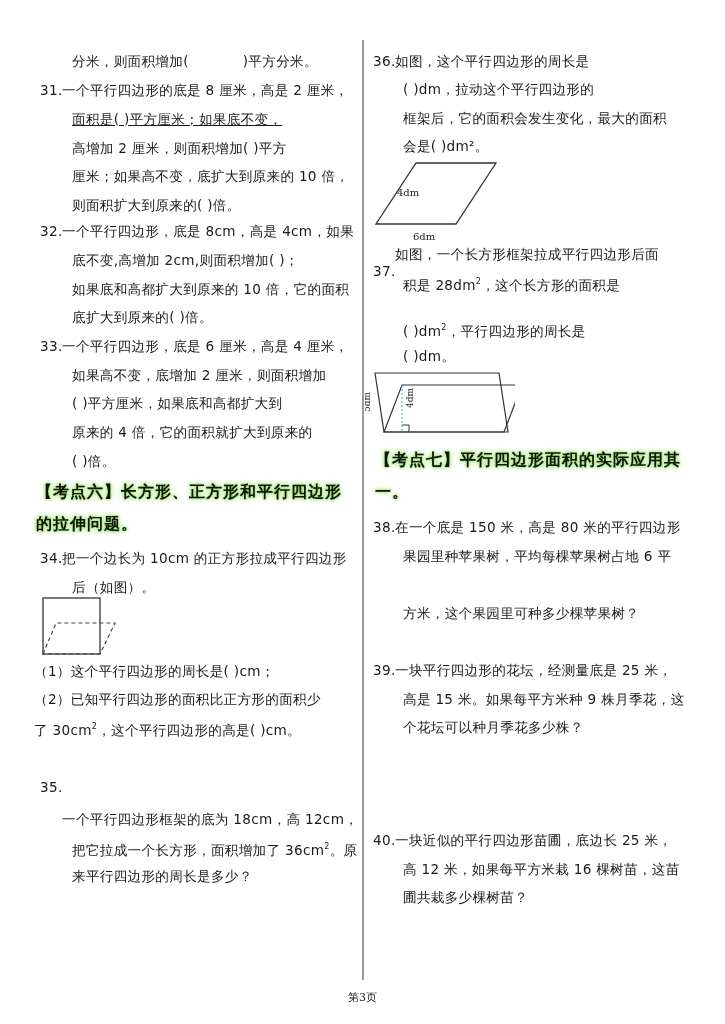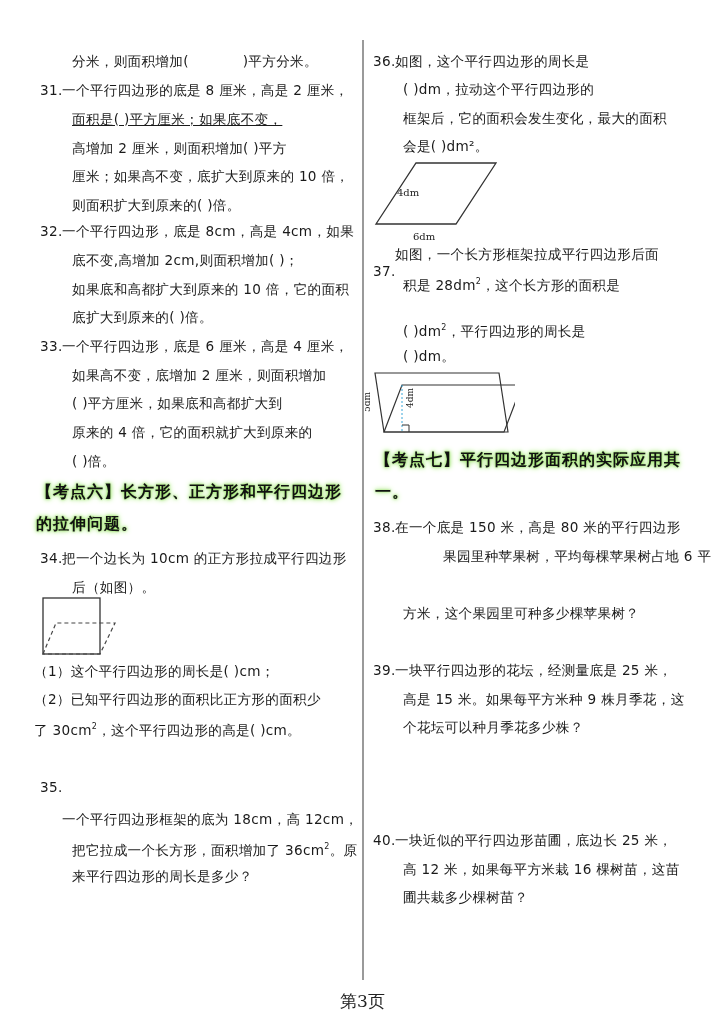--- a/index.html
+++ b/index.html
@@ -12,21 +12,21 @@
   .line { position: absolute; font-size: 13.6px; line-height: 18px; white-space: nowrap; letter-spacing: 0.3px; }
   .ind { left: 32px; }
   .noind { left: 0px; }
   .heading { position: absolute; left: 0; font-size: 16px; font-weight: bold; white-space: nowrap;
              font-family: "DejaVu Serif", "Liberation Serif", serif; color: #111;
              text-shadow: 0 0 4px #9be36a, 0 0 6px #b6ef8a, 0 0 2px #7fd24a; letter-spacing: 1px; }
   .blank { display: inline-block; }
   sup { font-size: 8px; }
   .fig { position: absolute; }
   .page-num { position: absolute; left: 0; width: 725px; top: 990px; text-align: center;
-              font-family: "DejaVu Serif", "Liberation Serif", serif; font-size: 17px; color: #222; }
+              font-family: "DejaVu Serif", "Liberation Serif", serif; font-size: 11px; color: #222; }
 </style>
 </head>
 <body>
 
 <div class="divider"></div>
 
 <div class="col col-left">
 
   <div class="line ind" style="top:52px;">
     <span>分米，则面积增加(</span><span class="blank" style="width:54px;"></span><span>)平方分米。</span>
@@ -109,21 +109,21 @@
     <polyline points="37,55 44,55 44,62" fill="none" stroke="#333" stroke-width="1"></polyline>
     <text x="5" y="42" font-family="DejaVu Serif, serif" font-size="9" fill="#222" transform="rotate(-90 5 42)">5dm</text>
     <text x="48" y="38" font-family="DejaVu Serif, serif" font-size="9" fill="#222" transform="rotate(-90 48 38)">4dm</text>
   </svg>
 
   <div class="heading" style="top:450px;left:2px;">【考点七】平行四边形面积的实际应用其</div>
   <div class="heading" style="top:482px;left:2px;">一。</div>
 
   <div class="line noind" style="top:518px;">38.</div>
   <div class="line" style="top:518px;left:22px;">在一个底是 150 米，高是 80 米的平行四边形</div>
-  <div class="line ind" style="top:547px;left:30px;margin-left:40px;">果园里种苹果树，平均每棵苹果树占地 6 平</div>
+  <div class="line ind" style="top:547px;left:30px;">果园里种苹果树，平均每棵苹果树占地 6 平</div>
   <div class="line ind" style="top:576px;left:30px;margin-top:28px;">方米，这个果园里可种多少棵苹果树？</div>
 
   <div class="line noind" style="top:661px;">39.</div>
   <div class="line" style="top:661px;left:22px;">一块平行四边形的花坛，经测量底是 25 米，</div>
   <div class="line ind" style="top:690px;left:30px;">高是 15 米。如果每平方米种 9 株月季花，这</div>
   <div class="line ind" style="top:718px;left:30px;">个花坛可以种月季花多少株？</div>
 
   <div class="line noind" style="top:831px;">40.</div>
   <div class="line" style="top:831px;left:22px;">一块近似的平行四边形苗圃，底边长 25 米，</div>
   <div class="line ind" style="top:860px;left:30px;">高 12 米，如果每平方米栽 16 棵树苗，这苗</div>

